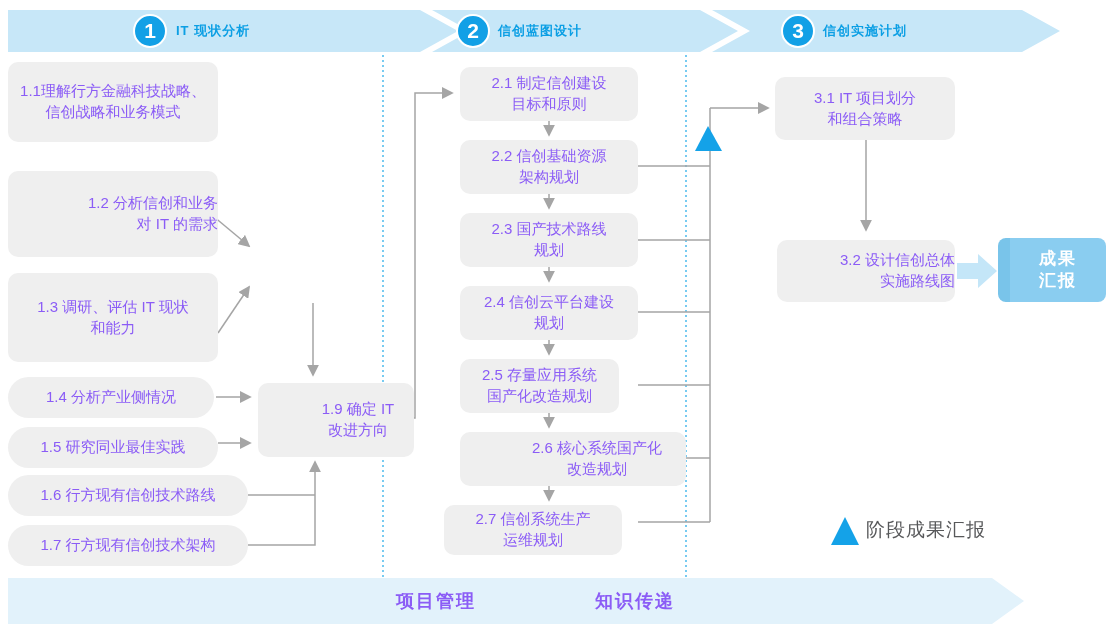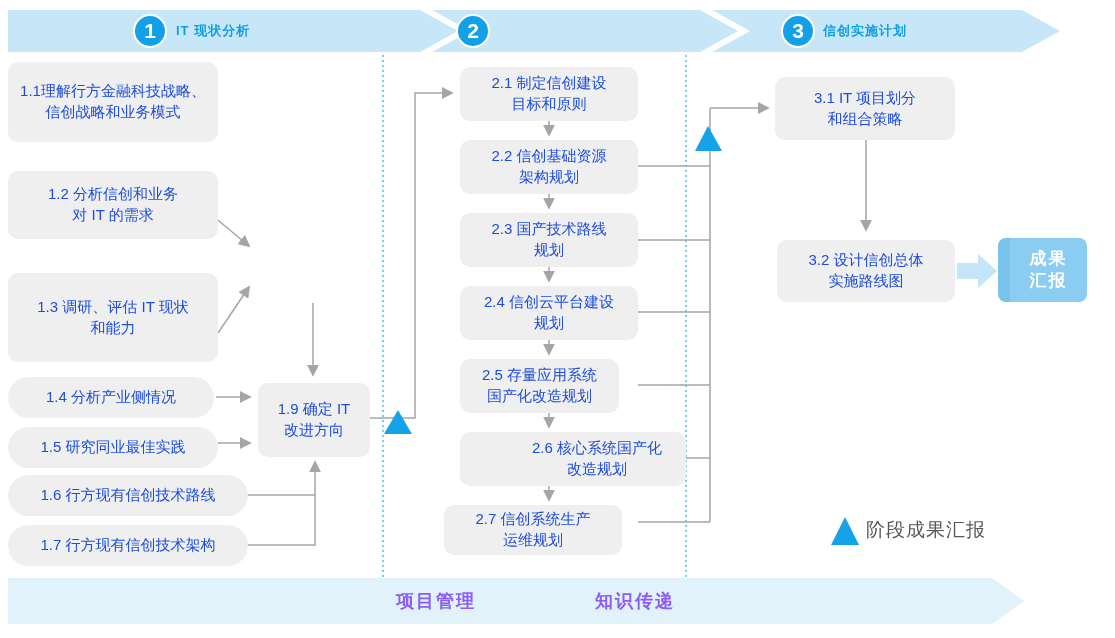--- a/index.html
+++ b/index.html
@@ -4,35 +4,35 @@
 <style>
   html,body{margin:0;padding:0;background:#ffffff;}
   #canvas{
     position:relative;width:1115px;height:638px;background:#ffffff;overflow:hidden;
     font-family:"Liberation Sans","DejaVu Sans",sans-serif;
   }
   #wires{position:absolute;left:0;top:0;width:1115px;height:638px;}
   .gbox{
     position:absolute;background:#EFEFEF;border-radius:10px;
     display:flex;flex-direction:column;justify-content:center;align-items:center;
-    color:#1d4ed8;font-size:15px;line-height:1.38;text-align:center;
+    color:#8b5cf6;font-size:15px;line-height:1.38;text-align:center;
   }
   .pill{border-radius:21px;}
   .badge{
     position:absolute;width:34px;height:34px;border-radius:50%;
     background:#12A0E6;color:#ffffff;font-weight:bold;font-size:21px;
     display:flex;align-items:center;justify-content:center;
     border:2px solid #ffffff;box-sizing:border-box;
   }
   .phase-title{
     position:absolute;height:34px;display:flex;align-items:center;
     color:#0C9FE4;font-weight:bold;font-size:13px;letter-spacing:1px;
   }
   .result-box{
-    position:absolute;left:998px;top:238px;width:89px;height:64px;
+    position:absolute;left:998px;top:238px;width:108px;height:64px;
     background:#8ACDF0;border-left:12px solid #79C4EA;border-radius:8px;
     box-sizing:border-box;display:flex;flex-direction:column;justify-content:center;align-items:center;
     color:#ffffff;font-weight:bold;font-size:17px;line-height:1.3;letter-spacing:2px;
   }
   .legend-label{
     position:absolute;left:866px;top:516px;height:28px;display:flex;align-items:center;
     color:#57585A;font-weight:normal;font-size:19px;letter-spacing:1px;
   }
   .bottom-label{
     position:absolute;top:589px;height:24px;display:flex;align-items:center;
@@ -94,49 +94,50 @@
 
     <polygon points="384,434 412,434 398,410" fill="#14A2E8"></polygon>
     <polygon points="695,151 722,151 708,126" fill="#14A2E8"></polygon>
     <polygon points="831,545 859,545 845,517" fill="#14A2E8"></polygon>
   </svg>
 
   <div class="badge" style="left:133px;top:14px;">1</div>
   <div class="phase-title" style="left:176px;top:14px;">IT 现状分析</div>
 
   <div class="badge" style="left:456px;top:14px;">2</div>
+  <div class="phase-title" style="left:498px;top:14px;">信创蓝图设计</div>
 
   <div class="badge" style="left:781px;top:14px;">3</div>
   <div class="phase-title" style="left:823px;top:14px;">信创实施计划</div>
 
   <div class="gbox" style="left:8px;top:62px;width:210px;height:80px;">
     <span>1.1理解行方金融科技战略、</span>
     <span>信创战略和业务模式</span>
   </div>
-  <div class="gbox" style="left:8px;top:171px;width:210px;height:68px;">
+  <div class="gbox" style="left:8px;top:171px;width:210px;height:86px;align-items:flex-end;">
     <span>1.2 分析信创和业务</span>
     <span>对 IT 的需求</span>
   </div>
   <div class="gbox" style="left:8px;top:273px;width:210px;height:89px;">
     <span>1.3 调研、评估 IT 现状</span>
     <span>和能力</span>
   </div>
   <div class="gbox pill" style="left:8px;top:377px;width:206px;height:41px;">
     <span>1.4 分析产业侧情况</span>
   </div>
   <div class="gbox pill" style="left:8px;top:427px;width:210px;height:41px;">
     <span>1.5 研究同业最佳实践</span>
   </div>
   <div class="gbox pill" style="left:8px;top:475px;width:240px;height:41px;">
     <span>1.6 行方现有信创技术路线</span>
   </div>
   <div class="gbox pill" style="left:8px;top:525px;width:240px;height:41px;">
     <span>1.7 行方现有信创技术架构</span>
   </div>
-  <div class="gbox" style="left:258px;top:383px;width:112px;height:74px;">
+  <div class="gbox" style="left:258px;top:383px;width:112px;height:74px;padding-left:44px;">
     <span>1.9 确定 IT</span>
     <span>改进方向</span>
   </div>
 
   <div class="gbox" style="left:460px;top:67px;width:178px;height:54px;">
     <span>2.1 制定信创建设</span>
     <span>目标和原则</span>
   </div>
   <div class="gbox" style="left:460px;top:140px;width:178px;height:54px;">
     <span>2.2 信创基础资源</span>
@@ -160,21 +161,21 @@
   </div>
   <div class="gbox" style="left:444px;top:505px;width:178px;height:50px;">
     <span>2.7 信创系统生产</span>
     <span>运维规划</span>
   </div>
 
   <div class="gbox" style="left:775px;top:77px;width:180px;height:63px;">
     <span>3.1 IT 项目划分</span>
     <span>和组合策略</span>
   </div>
-  <div class="gbox" style="left:777px;top:240px;width:178px;height:62px;">
+  <div class="gbox" style="left:777px;top:240px;width:178px;height:62px;align-items:flex-end;">
     <span>3.2 设计信创总体</span>
     <span>实施路线图</span>
   </div>
 
   <div class="result-box">
     <span>成果</span>
     <span>汇报</span>
   </div>
 
   <div class="legend-label">阶段成果汇报</div>

